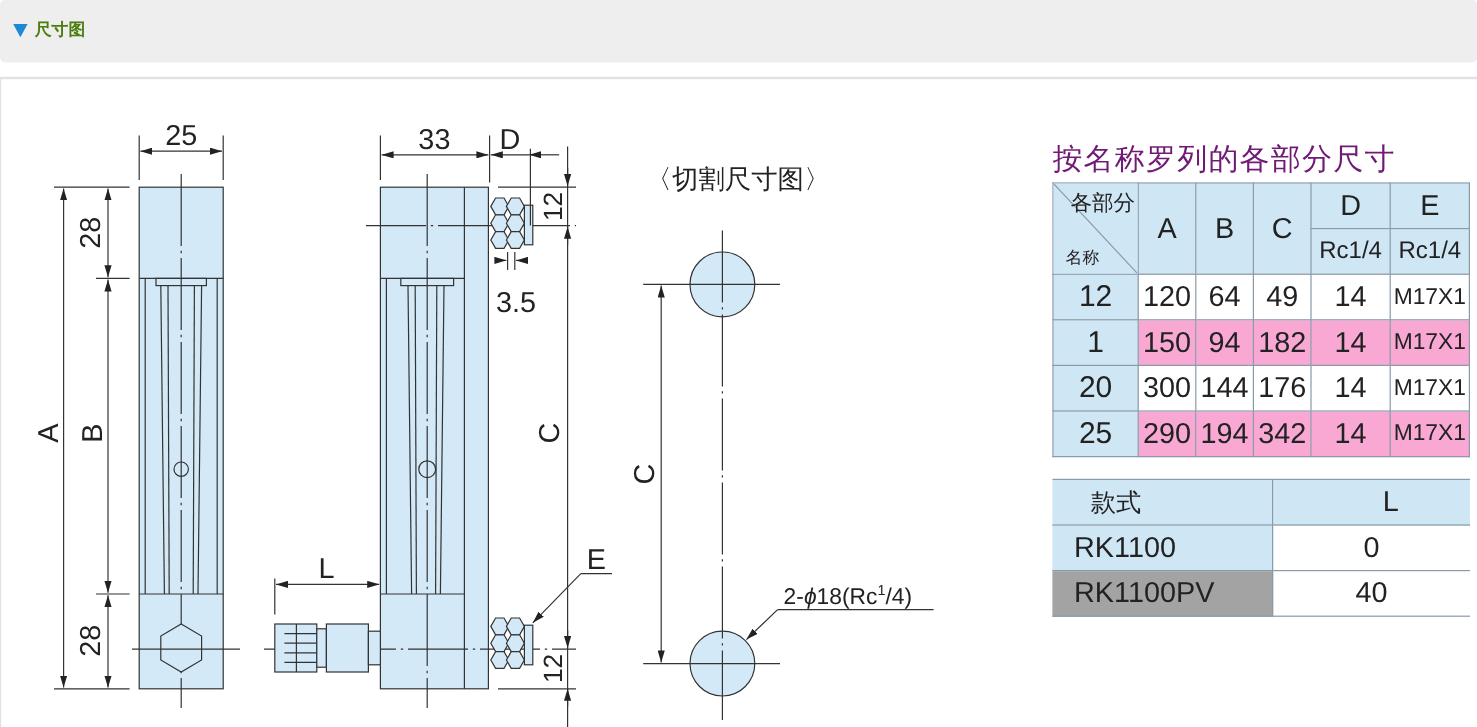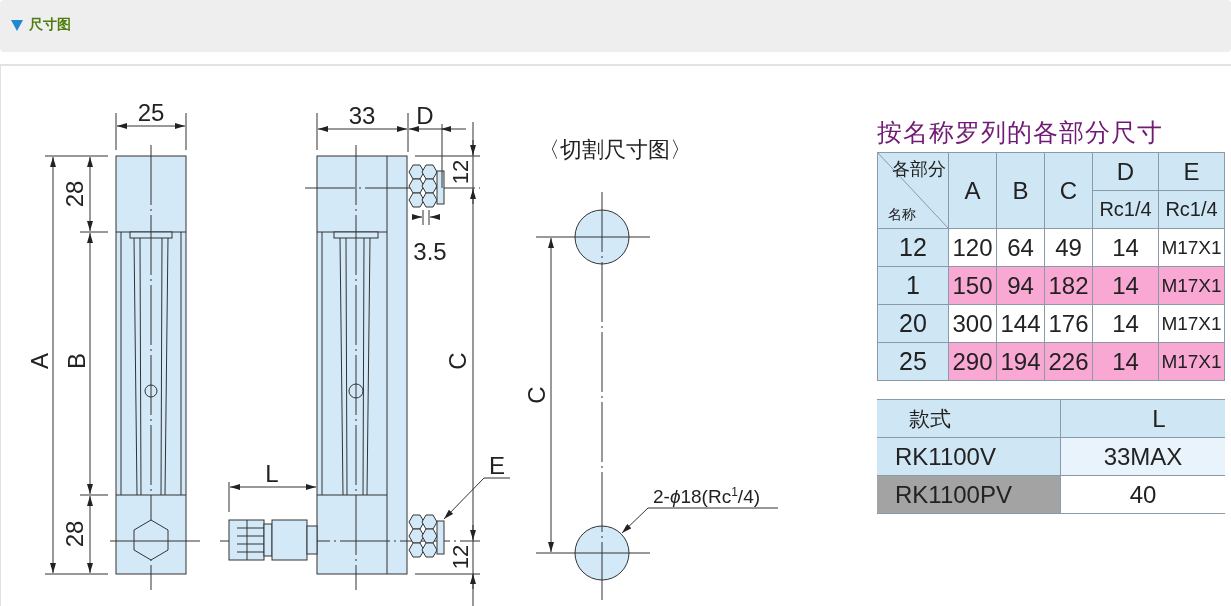--- a/index.html
+++ b/index.html
@@ -222,35 +222,35 @@
     <td>300</td>
     <td>144</td>
     <td>176</td>
     <td>14</td>
     <td class="e-cell">M17X1</td>
   </tr>
   <tr class="row alt">
     <td class="name">25</td>
     <td>290</td>
     <td>194</td>
-    <td>226</td>
+    <td>342</td>
     <td>14</td>
     <td class="e-cell">M17X1</td>
   </tr>
 </tbody>
   </table>
 
 <table class="t2">
   <tbody>
       <tr class="h">
     <td class="c1" style="font-family:'DejaVu Sans',sans-serif;font-size:21px">款式</td>
     <td class="c2">L</td>
   </tr>
-  <tr class="r r2">
-    <td class="c1" style="background:#cfe6f5">RK1100V</td>
-    <td class="c2">33MAX</td>
+  <tr class="r">
+    <td class="c1" style="background:#cfe6f5">RK1100</td>
+    <td class="c2">0</td>
   </tr>
   <tr class="r">
     <td class="c1" style="background:#a3a3a3">RK1100PV</td>
     <td class="c2">40</td>
   </tr>
 </tbody>
   </table>
 
 </body></html>

